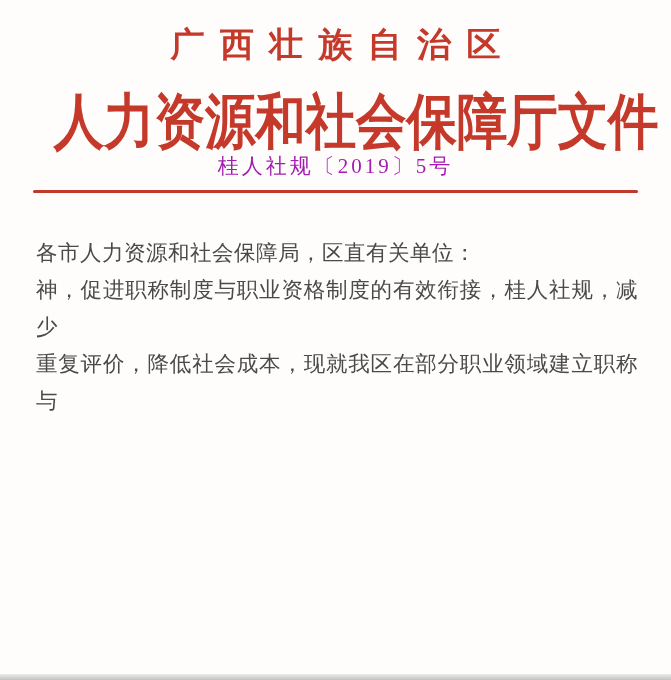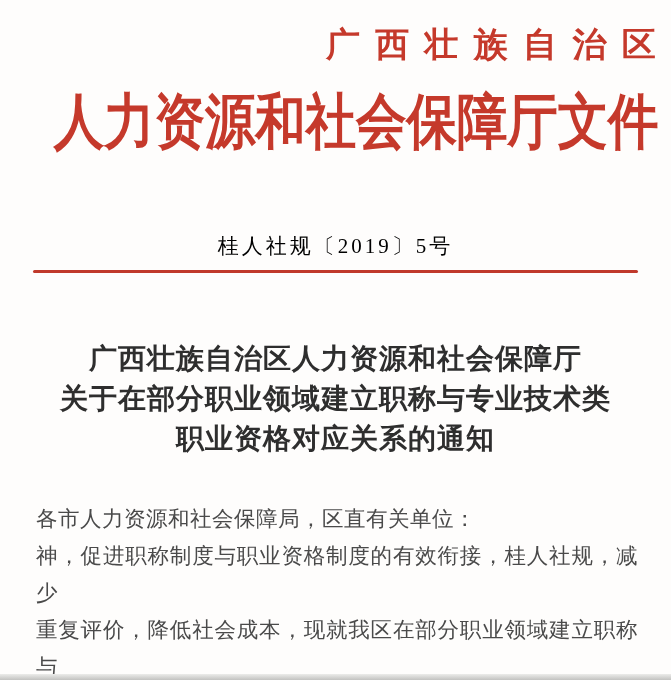--- a/index.html
+++ b/index.html
@@ -7,21 +7,21 @@
   .page {
     position: relative;
     width: 671px;
     height: 680px;
     margin: 0 auto;
     background: #fefdfc;
     overflow: hidden;
     font-family: "Liberation Serif", "DejaVu Serif", serif;
   }
   
-  .letterhead { text-align: right; }
+  .letterhead { text-align: center; }
   .issuer-region {
     margin-top: 28px;
     line-height: 34px;
     font-size: 34px;
     font-weight: 700;
     letter-spacing: 0.45em;
     text-indent: 0.45em;
     color: var(--header_red, #c5392b);
   }
   .issuer-office {
@@ -29,26 +29,25 @@
     line-height: 64px;
     font-size: 60px;
     font-weight: 700;
     color: var(--header_red, #c5392b);
     transform: scaleX(0.84);
     transform-origin: center;
     white-space: nowrap;
   }
   
   .doc-number {
-    margin-top: 80px;
     line-height: 24px;
     text-align: center;
     font-size: 21px;
     letter-spacing: 3px;
-    color: #000000;
+    color: #a21caf;
   }
   
   .red-rule {
     margin: 12px 33px 0 33px;
     height: 3px;
     border: none;
     background: var(--divider_red, #c0392b);
     border-radius: 2px;
   }
   
@@ -89,25 +88,20 @@
 
   <div class="letterhead">
     <div class="issuer-region">广西壮族自治区</div>
     <div class="issuer-office">人力资源和社会保障厅文件</div>
   </div>
 
   <div class="doc-number">桂人社规〔2019〕5号</div>
 
   <hr class="red-rule">
 
-  <h1 class="doc-title">
-    <span class="title-line">广西壮族自治区人力资源和社会保障厅</span>
-    <span class="title-line">关于在部分职业领域建立职称与专业技术类</span>
-    <span class="title-line">职业资格对应关系的通知</span>
-  </h1>
 
   <div class="body-text">
     <span class="body-line">各市人力资源和社会保障局，区直有关单位：</span>
     <span class="body-line fill">神，促进职称制度与职业资格制度的有效衔接，桂人社规，减少</span>
     <span class="body-line fill">重复评价，降低社会成本，现就我区在部分职业领域建立职称与</span>
 
   </div>
 
   <div class="bottom-edge"></div>
 

